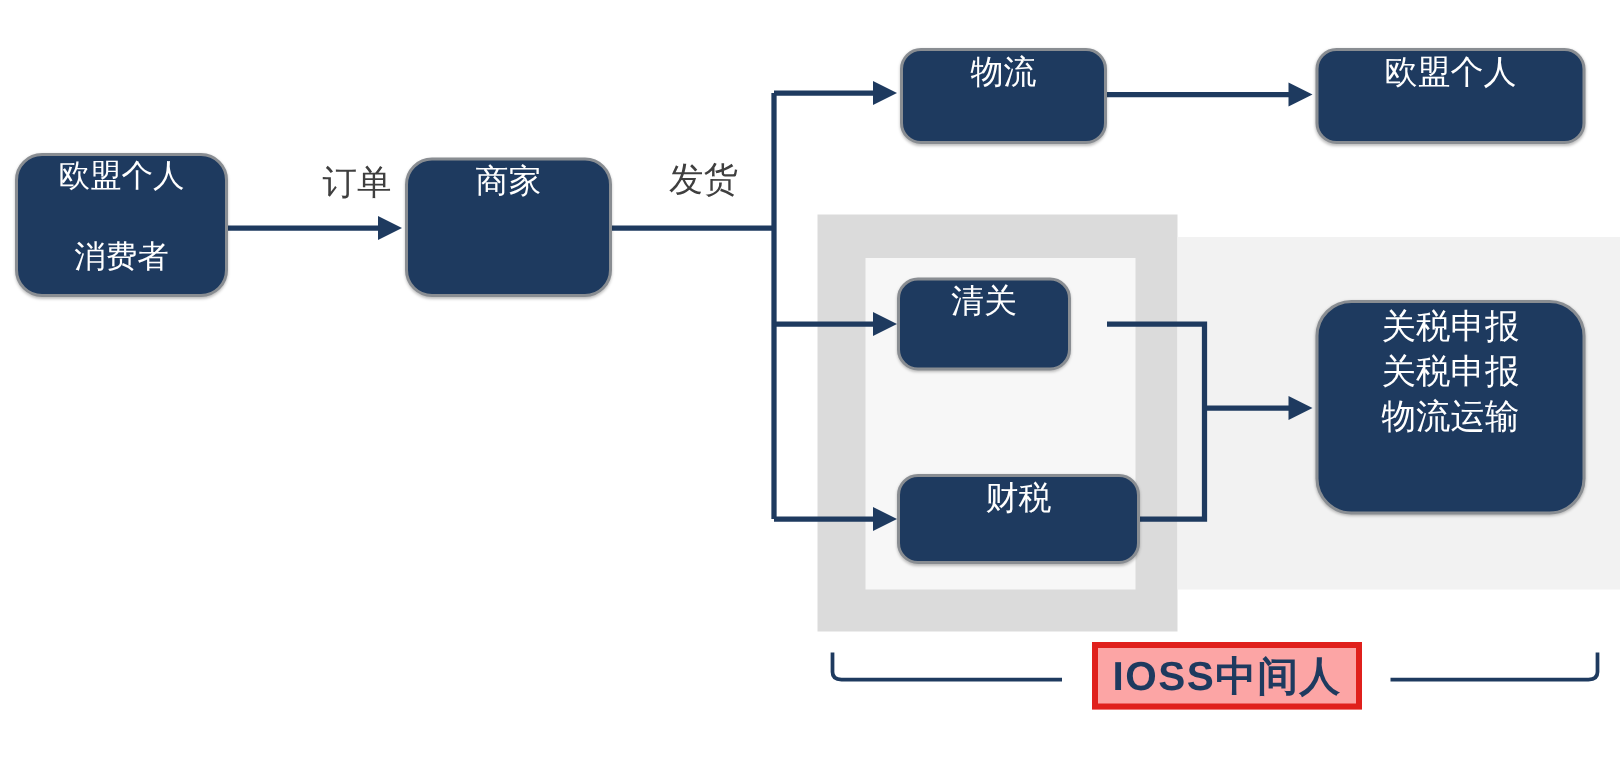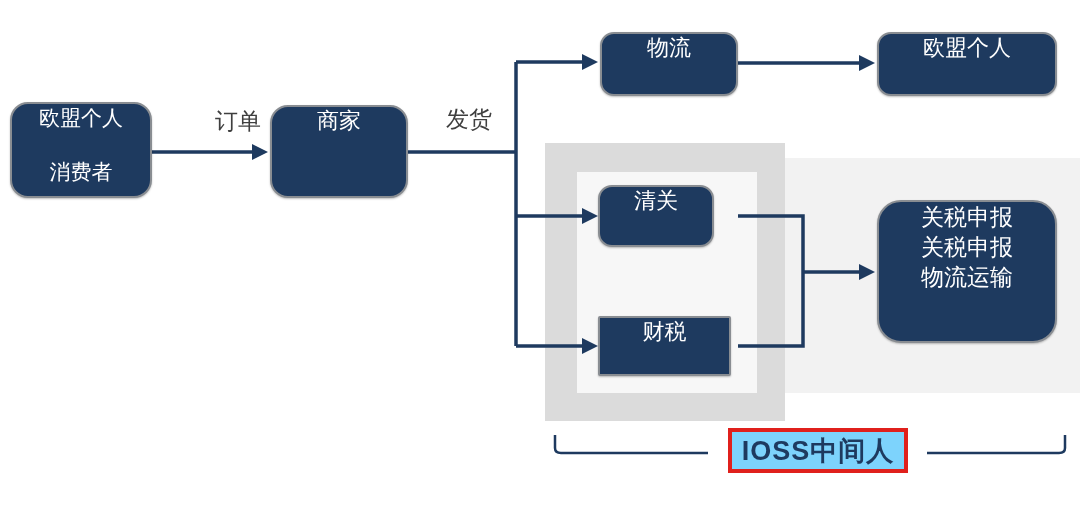--- a/index.html
+++ b/index.html
@@ -30,29 +30,29 @@
         background:var(--navy);color:var(--box-text);border:2px solid var(--box-border);
         box-sizing:border-box;text-align:center;line-height:1.3;
         box-shadow:0 1px 2px rgba(0,0,0,0.25);}
   .node .ln{white-space:nowrap;}
 
   .node.consumer{left:10px;top:102px;width:142px;height:96px;border-radius:18px;font-size:21px;line-height:28px;gap:26px;}
   .node.merchant{left:270px;top:105px;width:138px;height:93px;border-radius:18px;font-size:22px;}
   .node.logistics{left:600px;top:32px;width:138px;height:64px;border-radius:14px;font-size:22px;}
   .node.transport{left:877px;top:32px;width:180px;height:64px;border-radius:14px;font-size:22px;}
   .node.customs{left:598px;top:185px;width:116px;height:62px;border-radius:14px;font-size:22px;}
-  .node.financetax{left:598px;top:316px;width:133px;height:60px;border-radius:2px;font-size:22px;}
+  .node.financetax{left:598px;top:316px;width:162px;height:60px;border-radius:14px;font-size:22px;}
   .node.declaration{left:877px;top:200px;width:180px;height:143px;border-radius:24px;font-size:23px;line-height:30px;}
 
   .edge-label{position:absolute;color:var(--edge-text);font-size:23px;width:100px;text-align:right;}
   .edge-label.order{left:161px;top:106px;}
   .edge-label.ship{left:392px;top:104px;}
 
   .ioss-label{position:absolute;left:728px;top:428px;width:180px;height:45px;
-      background:#7dd3fc;border:4px solid var(--red);box-sizing:border-box;
+      background:#fca5a5;border:4px solid var(--red);box-sizing:border-box;
       display:flex;align-items:center;justify-content:center;
       color:var(--navy);font-size:27px;font-weight:bold;letter-spacing:1px;}
 </style>
 </head>
 <body>
 
 <div class="canvas">
 
   <div class="panel outer"></div>
   <div class="panel inner"></div>

